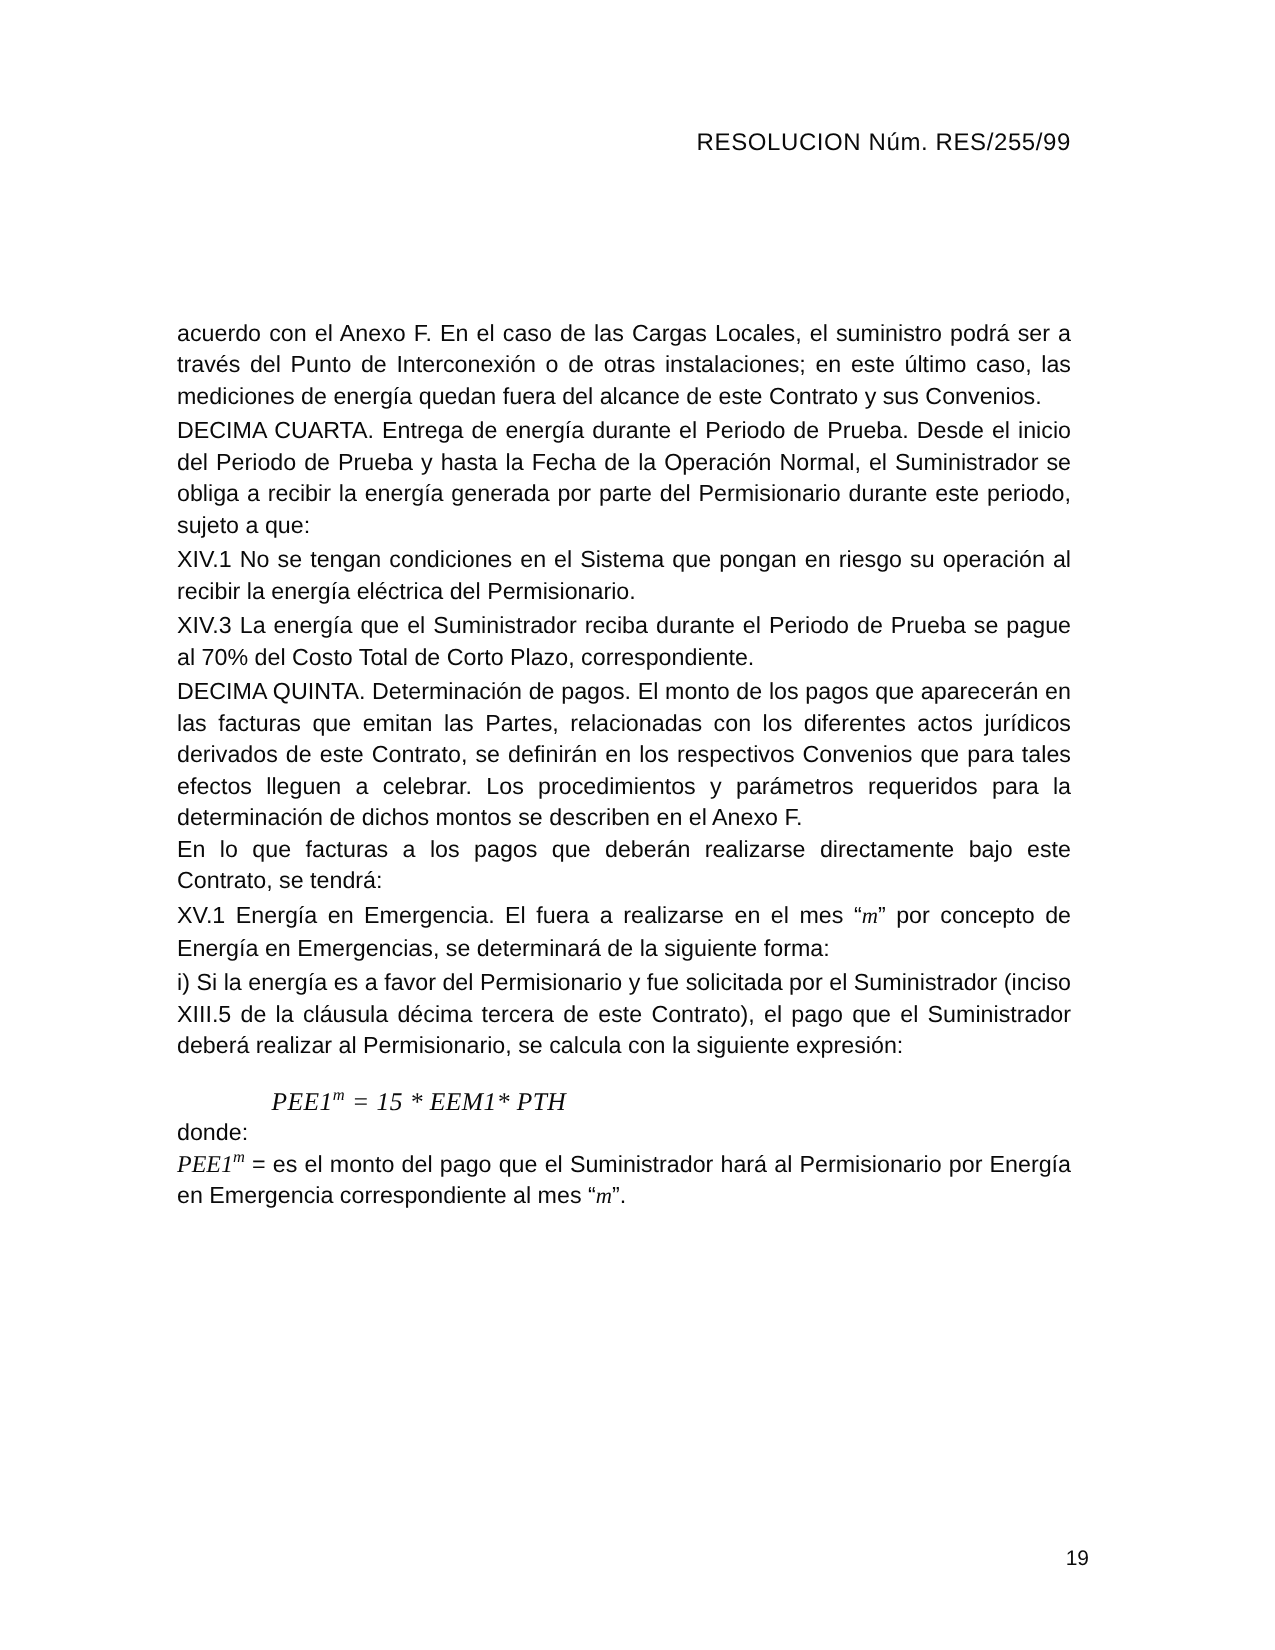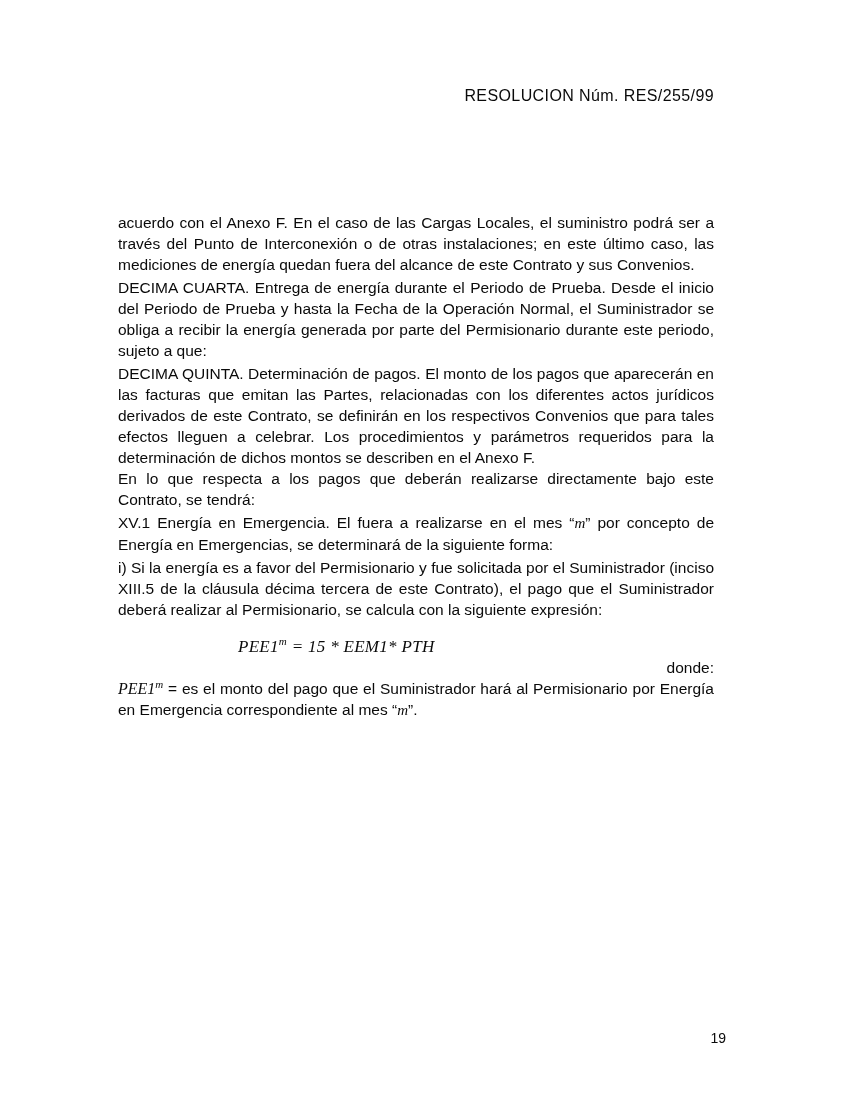--- a/index.html
+++ b/index.html
@@ -33,33 +33,33 @@
   }
   .doc-body p { margin: 0; }
   .doc-body p.gap { margin-top: 2px; }
   .mvar {
     font-family: "Liberation Serif", serif;
     font-style: italic;
     font-size: 15px;
   }
   .formula {
     margin-top: 16px;
-    margin-left: 120px;
+    margin-left: 63px;
     text-align: left;
     font-family: "Liberation Serif", serif;
     font-style: italic;
     font-size: 17px;
     letter-spacing: 0.3px;
   }
   .formula sup, .term sup {
     font-size: 11px;
     vertical-align: super;
     line-height: 0;
   }
-  .donde { margin-top: 1px; text-align: right; }
+  .donde { margin-top: 1px; text-align: left; }
   .definition {
     margin-top: 20px;
     margin-left: 57px;
   }
   .term {
     font-family: "Liberation Serif", serif;
     font-style: italic;
     font-size: 16px;
     margin-top: 20px;
   }
@@ -78,26 +78,28 @@
 <div class="page">
 
   <div class="doc-header">RESOLUCION Núm. RES/255/99</div>
 
   <div class="doc-body">
 
     <p>acuerdo con el Anexo F. En el caso de las Cargas Locales, el suministro podrá ser a través del Punto de Interconexión o de otras instalaciones; en este último caso, las mediciones de energía quedan fuera del alcance de este Contrato y sus Convenios.</p>
 
     <p class="gap">DECIMA CUARTA. Entrega de energía durante el Periodo de Prueba. Desde el inicio del Periodo de Prueba y hasta la Fecha de la Operación Normal, el Suministrador se obliga a recibir la energía generada por parte del Permisionario durante este periodo, sujeto a que:</p>
 
+    <p class="gap">XIV.1 No se tengan condiciones en el Sistema que pongan en riesgo su operación al recibir la energía eléctrica del Permisionario.</p>
 
 
+    <p class="gap">XIV.3 La energía que el Suministrador reciba durante el Periodo de Prueba se pague al 70% del Costo Total de Corto Plazo, correspondiente.</p>
 
     <p class="gap">DECIMA QUINTA. Determinación de pagos. El monto de los pagos que aparecerán en las facturas que emitan las Partes, relacionadas con los diferentes actos jurídicos derivados de este Contrato, se definirán en los respectivos Convenios que para tales efectos lleguen a celebrar. Los procedimientos y parámetros requeridos para la determinación de dichos montos se describen en el Anexo F.</p>
 
-    <p>En lo que respecta a los pagos que deberán realizarse directamente bajo este Contrato, se tendrá:</p>
+    <p>En lo que facturas a los pagos que deberán realizarse directamente bajo este Contrato, se tendrá:</p>
 
     <p class="gap">
       <span>XV.1 Energía en Emergencia. El fuera  a realizarse en el mes “</span><span class="mvar">m</span><span>” por concepto de Energía en Emergencias, se determinará de la siguiente forma:</span>
     </p>
 
     <p class="gap">i) Si la energía es a favor del Permisionario y fue solicitada por el Suministrador (inciso XIII.5 de la cláusula décima tercera de este Contrato), el pago que el Suministrador deberá realizar al Permisionario, se calcula con la siguiente expresión:</p>
 
     <div class="formula">
       <span>PEE1</span><sup>m</sup><span> = 15 * EEM1* PTH</span>
     </div>

